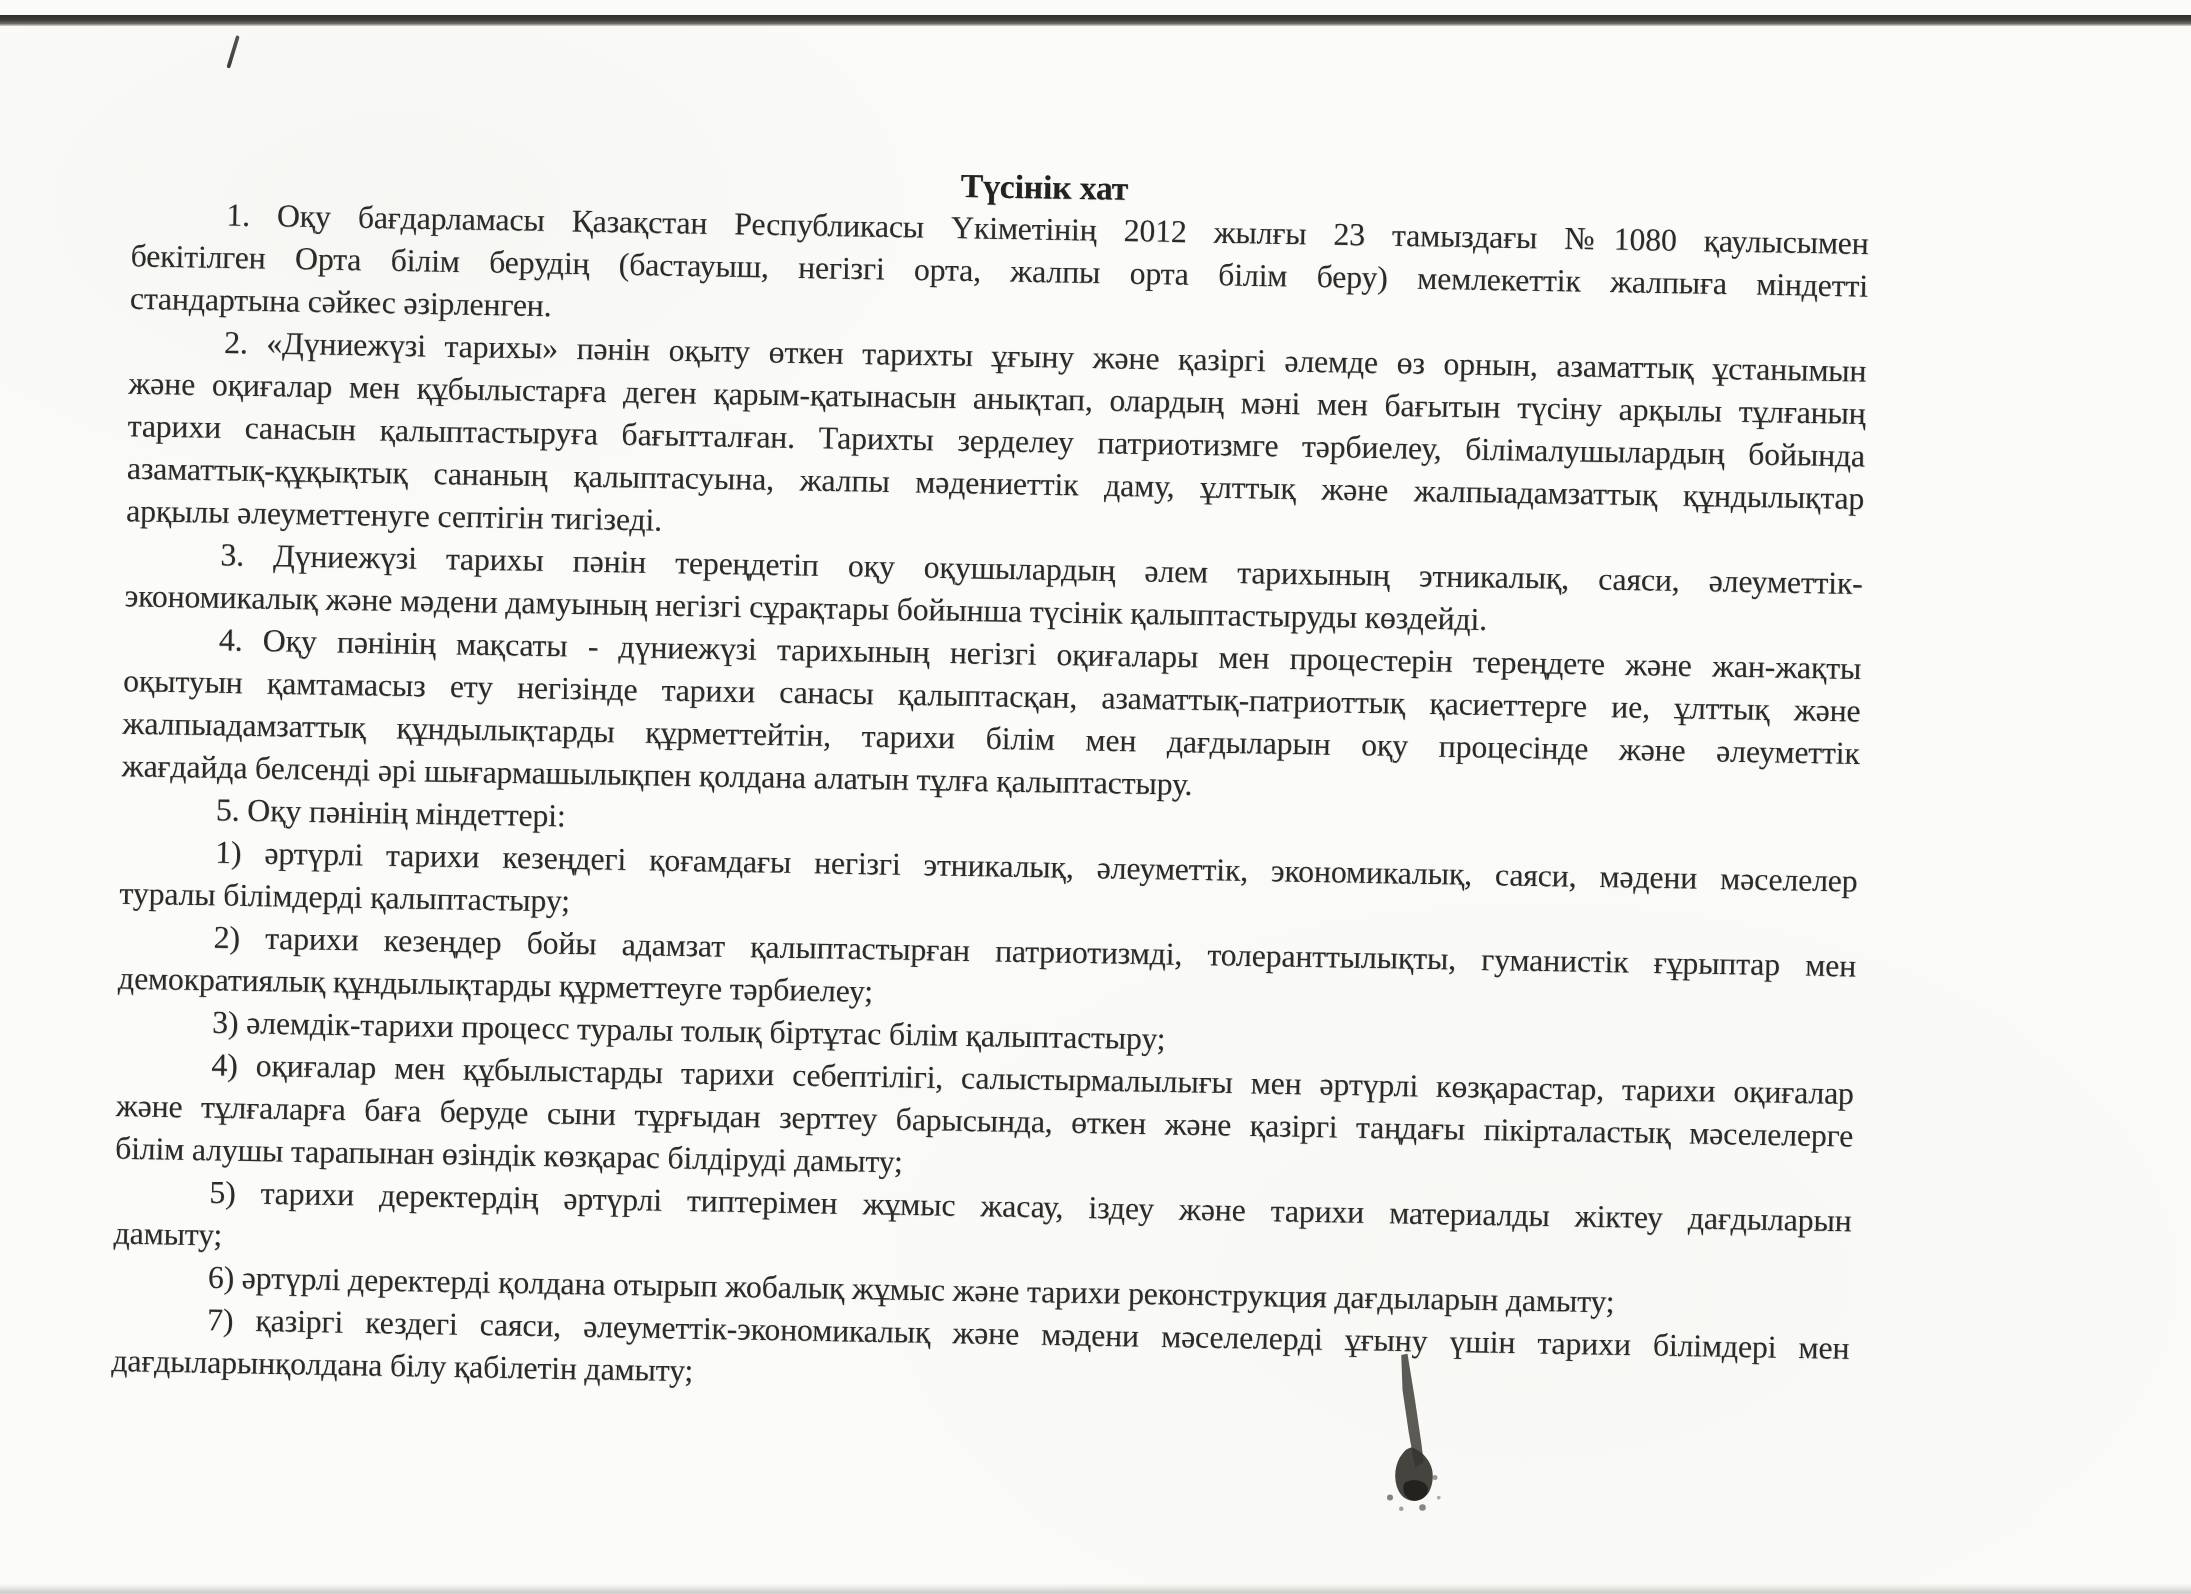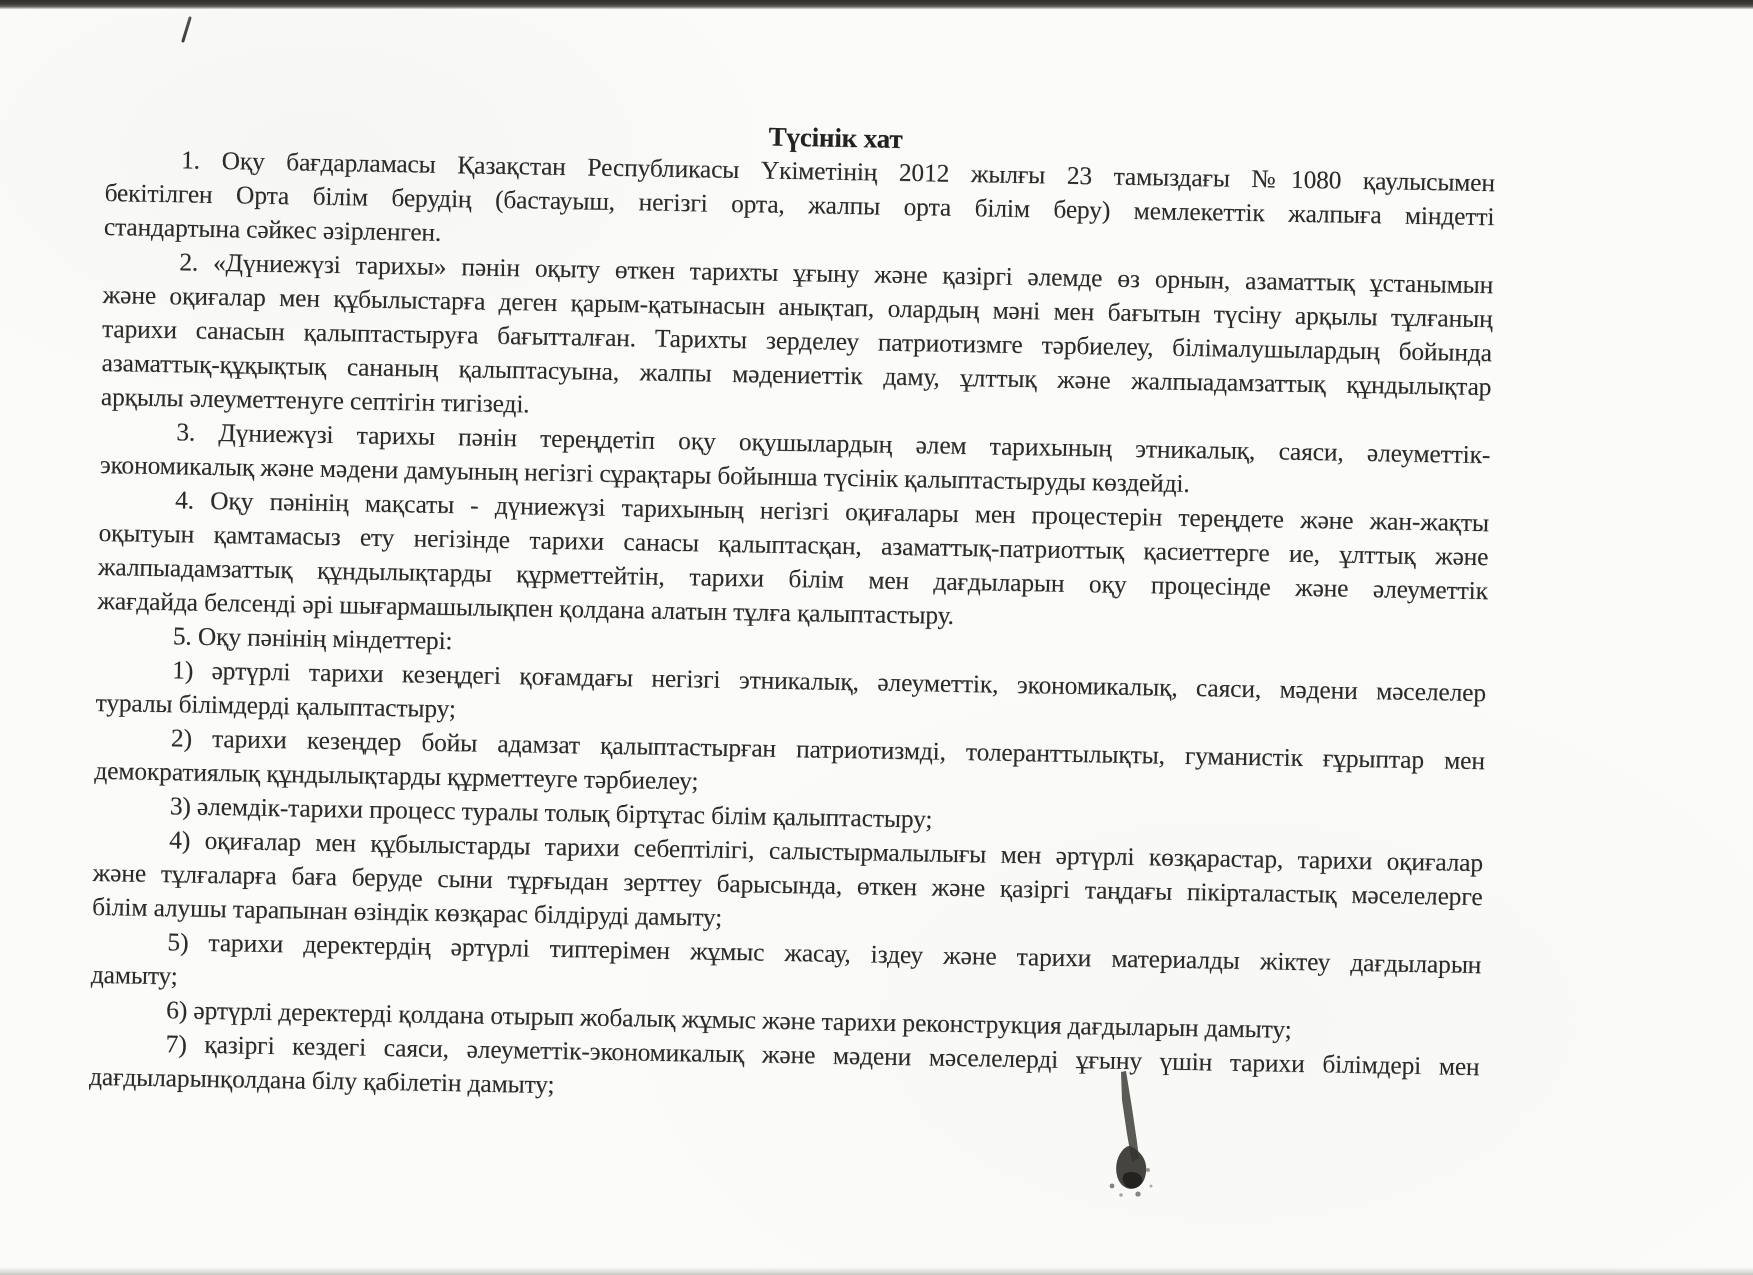--- a/index.html
+++ b/index.html
@@ -11,20 +11,21 @@
     background: #fbfbf9;
     font-family: "Liberation Serif", serif;
   }
   .scan-page {
     position: absolute;
     inset: 0;
     background:
       radial-gradient(ellipse 900px 500px at 18% 12%, rgba(210,210,205,0.12), rgba(0,0,0,0) 60%),
       radial-gradient(ellipse 1200px 700px at 70% 80%, rgba(215,215,210,0.10), rgba(0,0,0,0) 65%),
       #fbfbf9;
+    margin-top: 12px;
   }
   .scanner-edge-top {
     position: absolute;
     top: 0; left: 0;
     width: 100%; height: 9px;
     background: linear-gradient(180deg, #2f2d2a 0%, #3e3c38 45%, #6b6963 75%, #c9c7c2 95%, rgba(251,251,249,0) 100%);
   }
   .scanner-edge-bottom {
     position: absolute;
     bottom: 0; left: 0;

